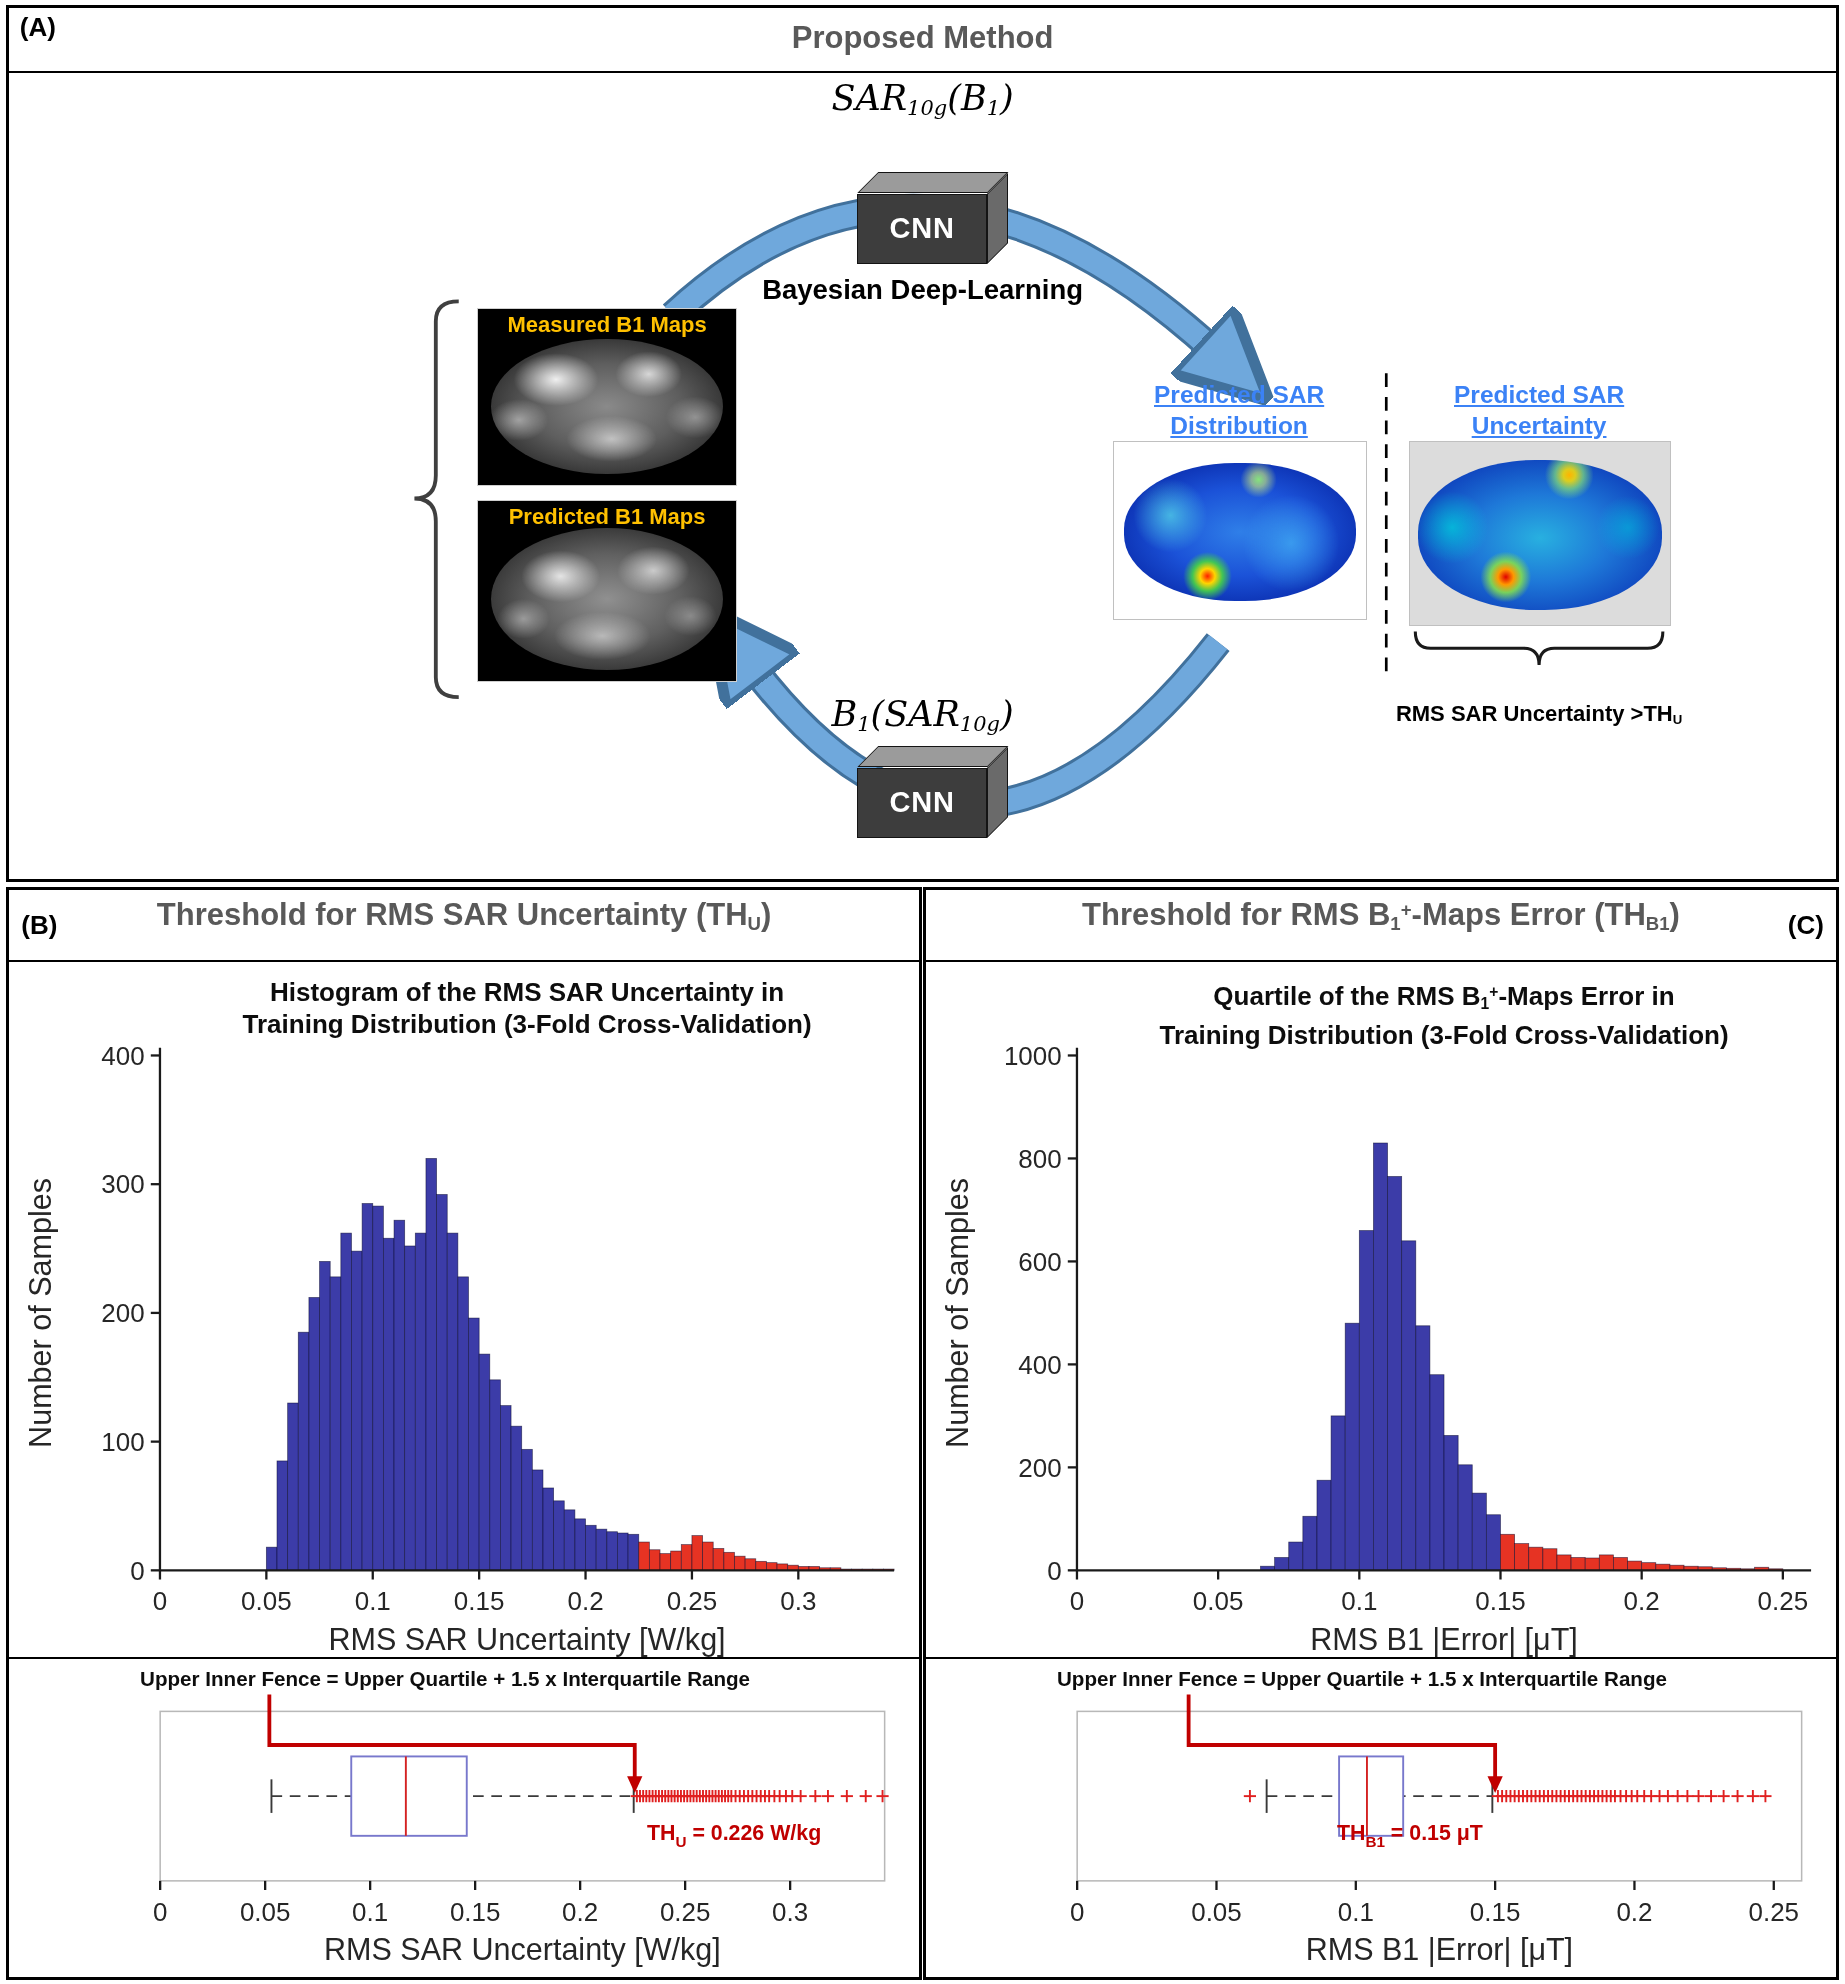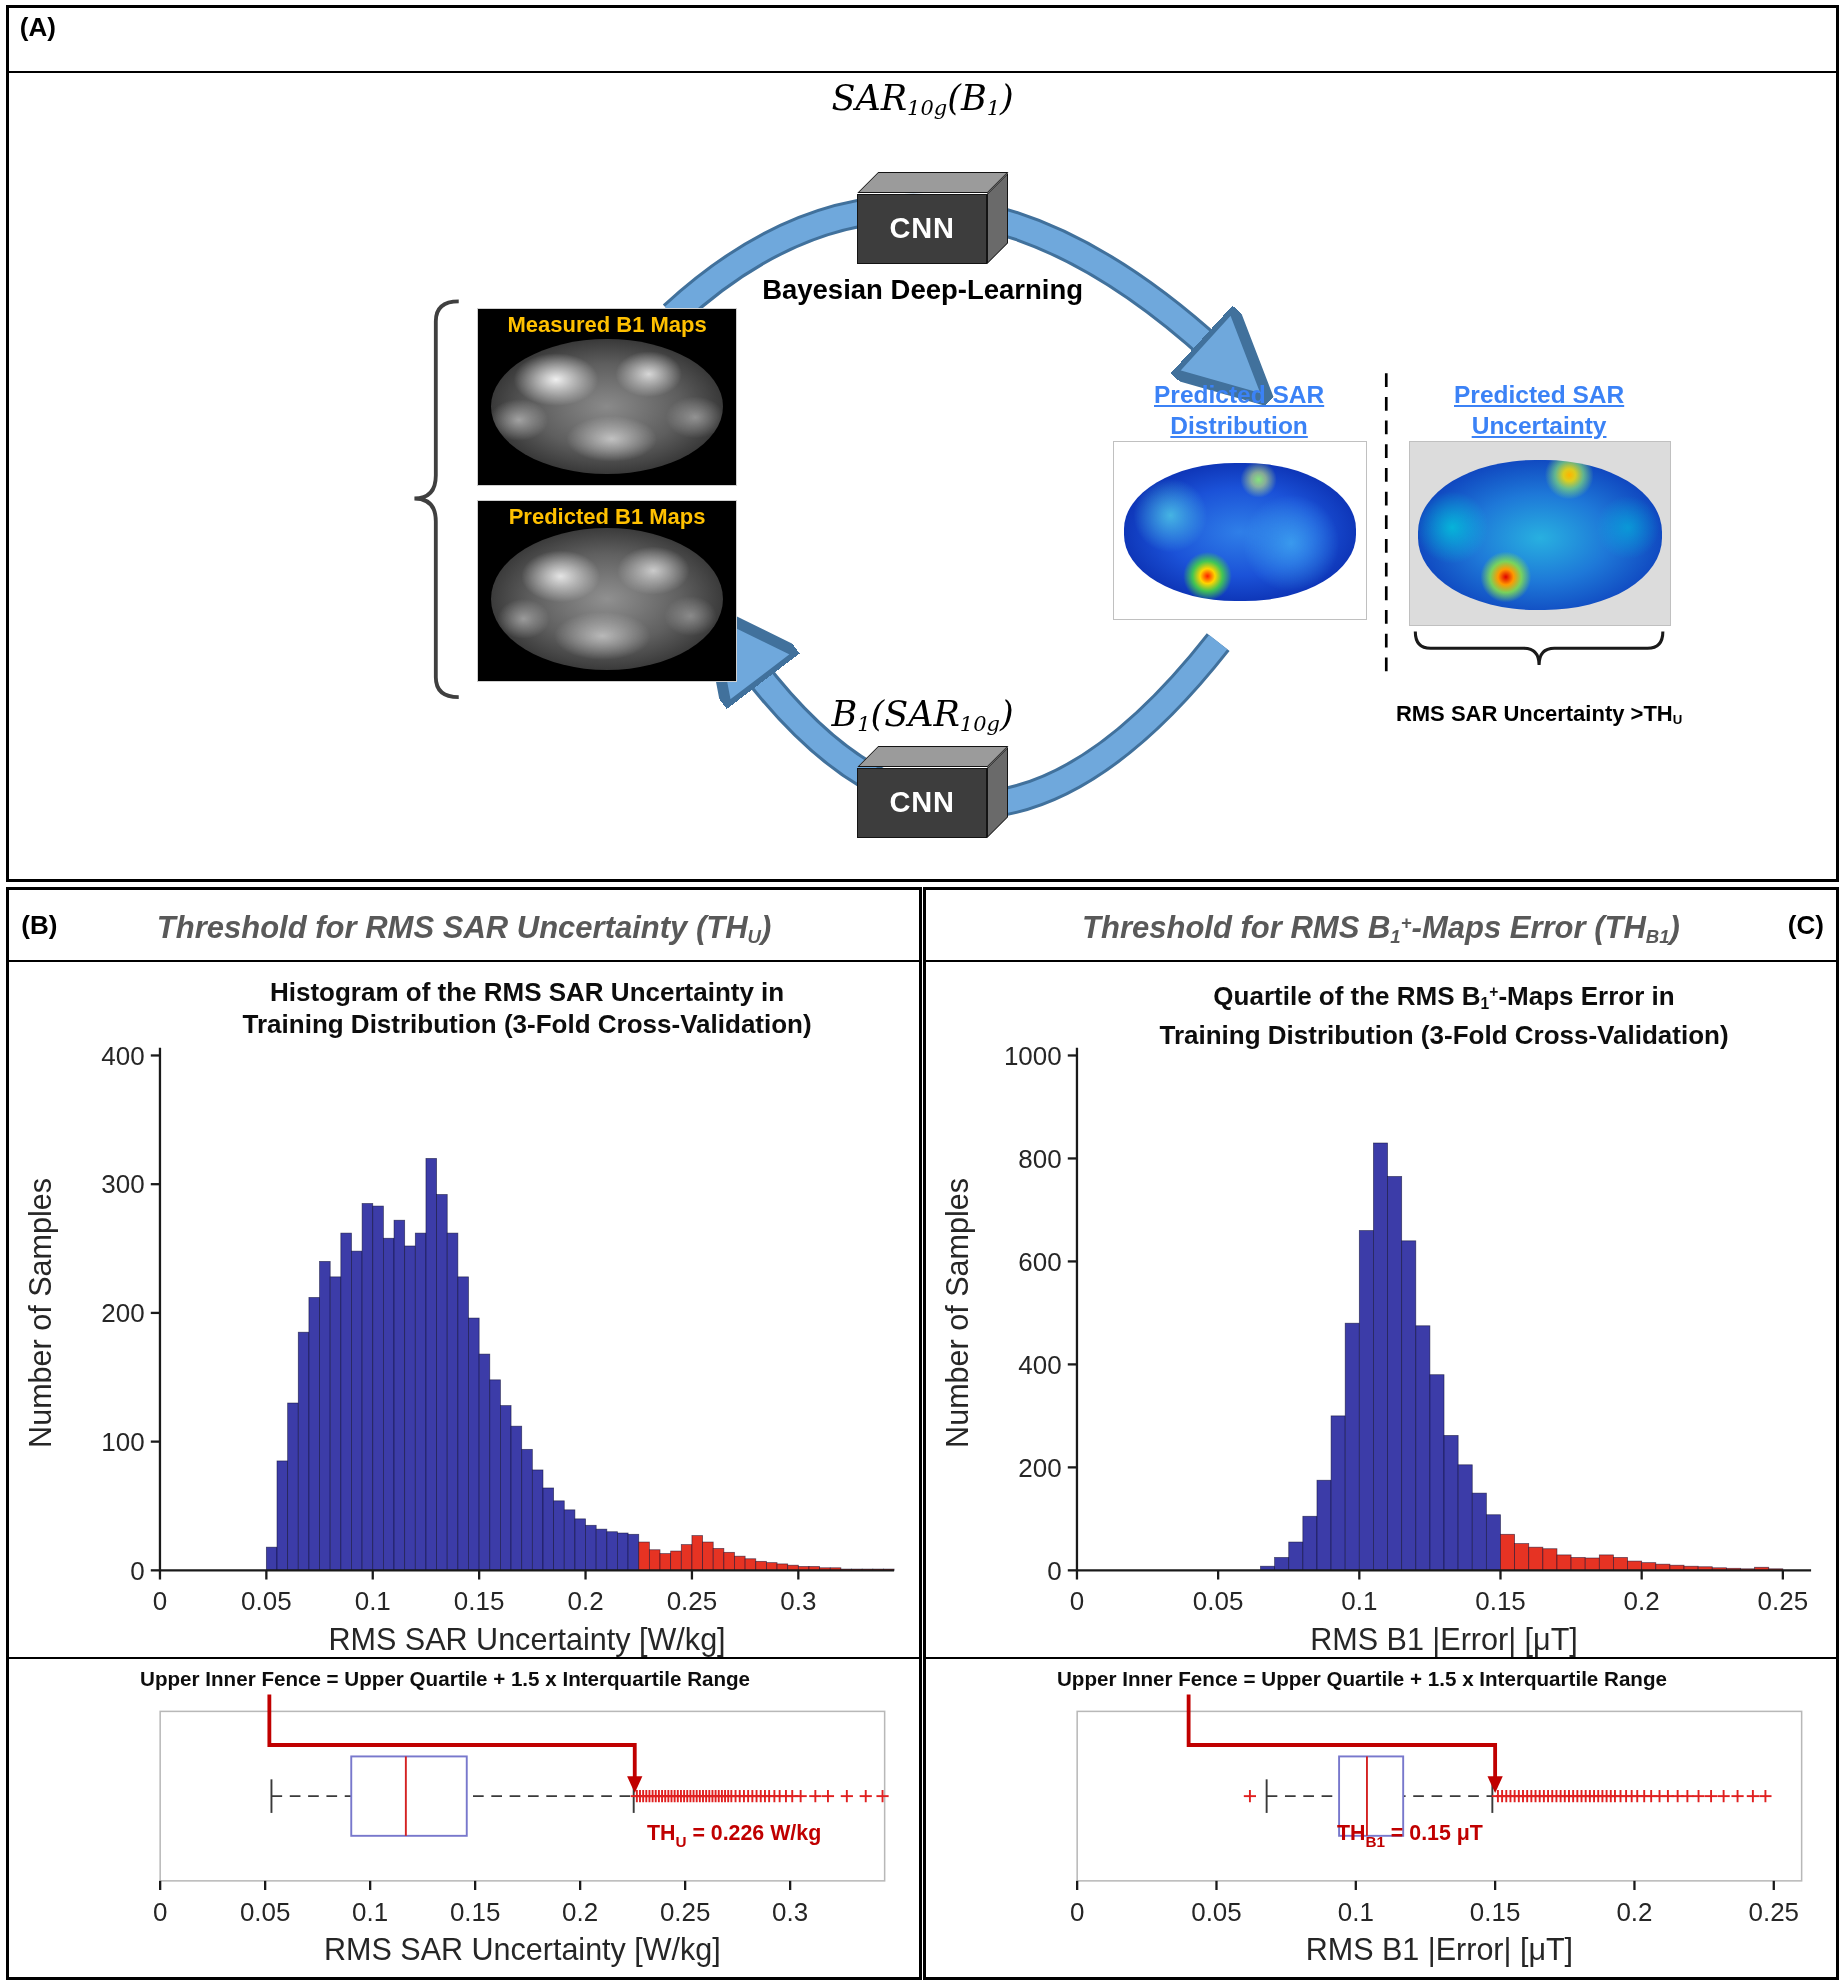--- a/index.html
+++ b/index.html
@@ -7,21 +7,21 @@
   .panel{position:absolute;background:#fff;border:3.1px solid #000;box-sizing:border-box;}
   #panelA{left:6.1px;top:4.6px;width:1833px;height:877px;}
   #panelB{left:6.1px;top:887px;width:916px;height:1093px;}
   #panelC{left:923px;top:887px;width:916px;height:1093px;}
 
   .panel-head{position:relative;border-bottom:2.3px solid #000;}
   #panelA .panel-head{height:63px;}
   #panelB .panel-head,#panelC .panel-head{height:70px;}
   .head-title{position:absolute;left:0;right:0;top:12.2px;text-align:center;
     font-size:31px;font-weight:bold;color:#595959;}
-  #panelB .head-title,#panelC .head-title{top:20px;font-style:italic;}
+  #panelB .head-title,#panelC .head-title{top:7px;}
   .corner-label{position:absolute;font-weight:bold;font-size:26px;color:#000;}
 
   sub{font-size:60%;vertical-align:-0.25em;}
   sup{font-size:60%;vertical-align:0.5em;}
 
   
   .overlayA{position:absolute;left:0;top:0;width:1827px;height:871px;z-index:1;}
   .mathline{position:absolute;left:0;width:100%;text-align:center;z-index:6;
     font-family:"DejaVu Serif",serif;font-style:italic;font-size:35px;color:#000;}
   .mathline sub{font-style:italic;}
@@ -89,20 +89,21 @@
   .bchart > svg{position:absolute;left:1.5px;top:1.5px;width:906px;height:313px;}
   .ann{position:absolute;top:7.6px;left:92px;width:688px;text-align:center;
     font-weight:bold;font-size:20.6px;color:#0d0d0d;z-index:3;}
 </style>
 </head>
 <body>
 
 <div id="panelA" class="panel">
   <div class="panel-head">
     <span class="corner-label" style="left:10.7px;top:4.6px;">(A)</span>
+    <div class="head-title">Proposed Method</div>
   </div>
 
   <svg class="overlayA" viewBox="0 0 2390 1140">
     <defs>
       <marker id="ah" viewBox="0 0 10 10" refX="2" refY="5" markerWidth="4" markerHeight="4" orient="auto">
         <path d="M0,0 L10,5 L0,10 Z" fill="#6fa8dc" stroke="#41719c" stroke-width="1.2"></path>
       </marker>
     </defs>
 
     <path d="M868,402 Q1195,100 1578,450" fill="none" stroke="#41719c" stroke-width="38"></path>

